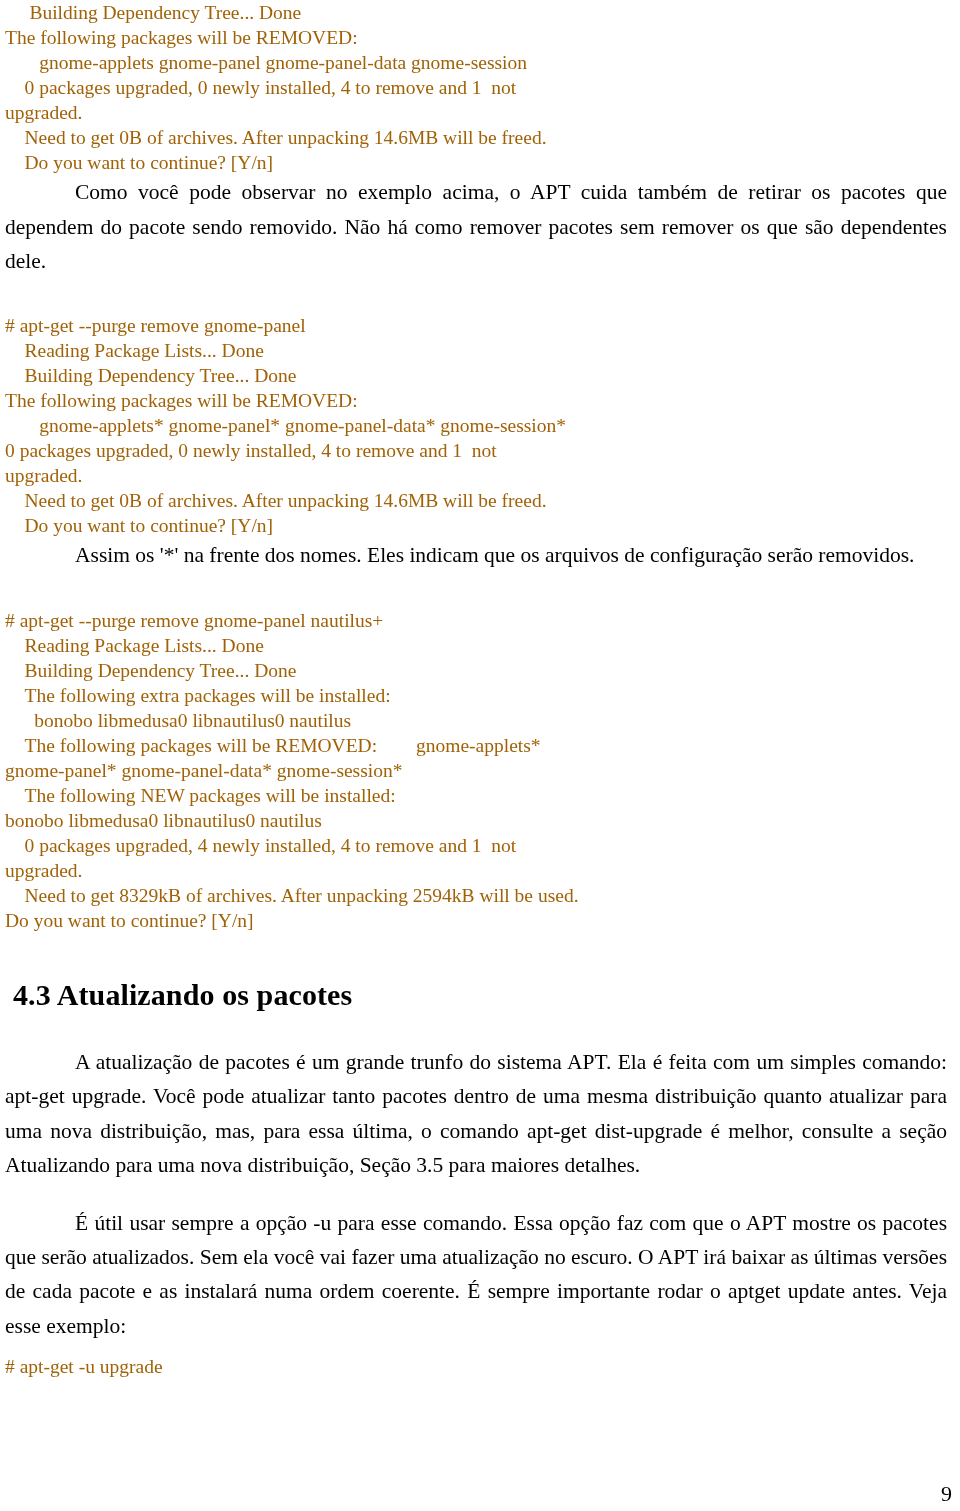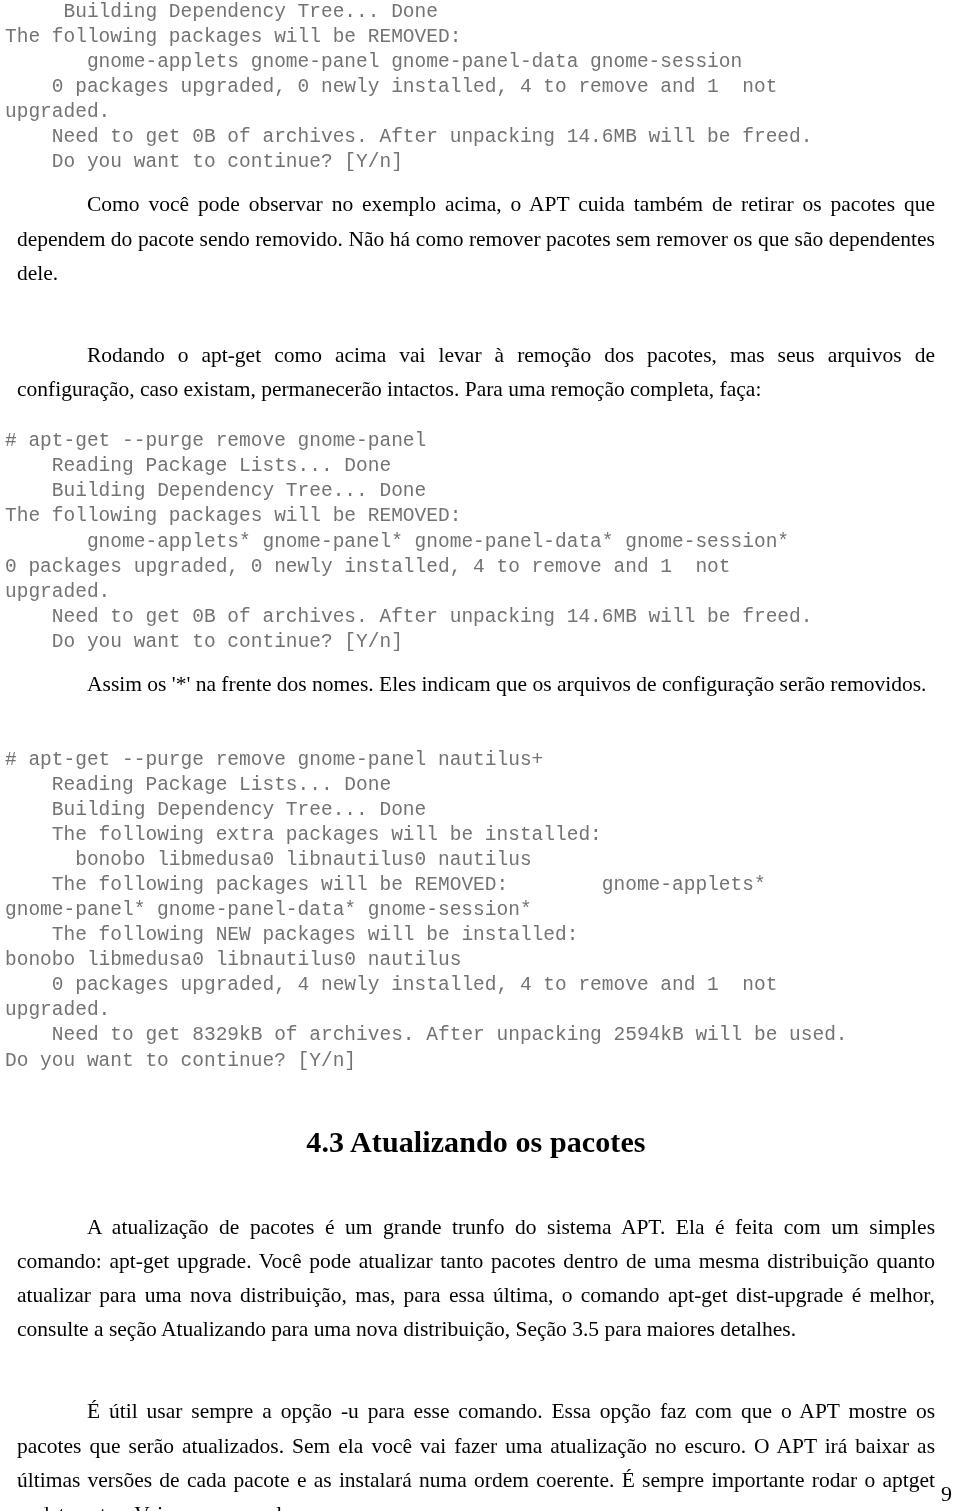--- a/index.html
+++ b/index.html
@@ -28,60 +28,59 @@
   }
   .content {
     position: absolute;
     left: 5px;
     top: 0px;
     width: 942px;
   }
 
   
   .code-block {
-    font-family: Liberation Mono, monospace;
+    font-family: Liberation Serif, serif;
     font-size: 19.5px;
     line-height: 25.05px;
     letter-spacing: 0px;
     white-space: pre-wrap;
     word-break: break-word;
-    color: #737373;
+    color: #a16207;
     margin: 0;
     padding: 0;
   }
   .code-block .line {
     display: block;
     white-space: pre-wrap;
   }
 
   
   .para {
     font-size: 21.5px;
     line-height: 34.2px;
     text-align: justify;
     text-justify: inter-word;
-    margin: 12px;
+    margin: 0;
     text-indent: 70px;
     font-family: "Liberation Serif", "DejaVu Serif", serif;
   }
 
   .spacer-sm { height: 11px; }
   .spacer-md { height: 24px; }
   .spacer-lg { height: 36px; }
 
   
   .heading {
     font-family: "Liberation Serif", "DejaVu Serif", serif;
     font-weight: bold;
     font-size: 30px;
     line-height: 36px;
-    margin: 14px;
+    margin: 8px;
     text-indent: 0;
     letter-spacing: 0.1px;
-    text-align: center;
   }
 
   
   .page-number {
     position: absolute;
     right: 8px;
     bottom: 6px;
     font-family: "Liberation Serif", "DejaVu Serif", serif;
     font-size: 22px;
     line-height: 22px;
@@ -93,21 +92,20 @@
 
 <div class="page">
   <div class="content">
 
     <pre class="code-block"><span class="line">     Building Dependency Tree... Done</span><span class="line">The following packages will be REMOVED:</span><span class="line">       gnome-applets gnome-panel gnome-panel-data gnome-session</span><span class="line">    0 packages upgraded, 0 newly installed, 4 to remove and 1  not</span><span class="line">upgraded.</span><span class="line">    Need to get 0B of archives. After unpacking 14.6MB will be freed.</span><span class="line">    Do you want to continue? [Y/n]</span></pre>
 
     <p class="para">Como você pode observar no exemplo acima, o APT cuida também de retirar os pacotes que dependem do pacote sendo removido. Não há como remover pacotes sem remover os que são dependentes dele.</p>
 
     <div class="spacer-md"></div>
 
-    <p class="para">Rodando o apt-get como acima vai levar à remoção dos pacotes, mas seus arquivos de configuração, caso existam, permanecerão intactos. Para uma remoção completa, faça:</p>
 
     <div class="spacer-sm"></div>
 
     <pre class="code-block"><span class="line"># apt-get --purge remove gnome-panel</span><span class="line">    Reading Package Lists... Done</span><span class="line">    Building Dependency Tree... Done</span><span class="line">The following packages will be REMOVED:</span><span class="line">       gnome-applets* gnome-panel* gnome-panel-data* gnome-session*</span><span class="line">0 packages upgraded, 0 newly installed, 4 to remove and 1  not</span><span class="line">upgraded.</span><span class="line">    Need to get 0B of archives. After unpacking 14.6MB will be freed.</span><span class="line">    Do you want to continue? [Y/n]</span></pre>
 
     <p class="para">Assim os '*' na frente dos nomes. Eles indicam que os arquivos de configuração serão removidos.</p>
 
     <div class="spacer-md"></div>
 
 

